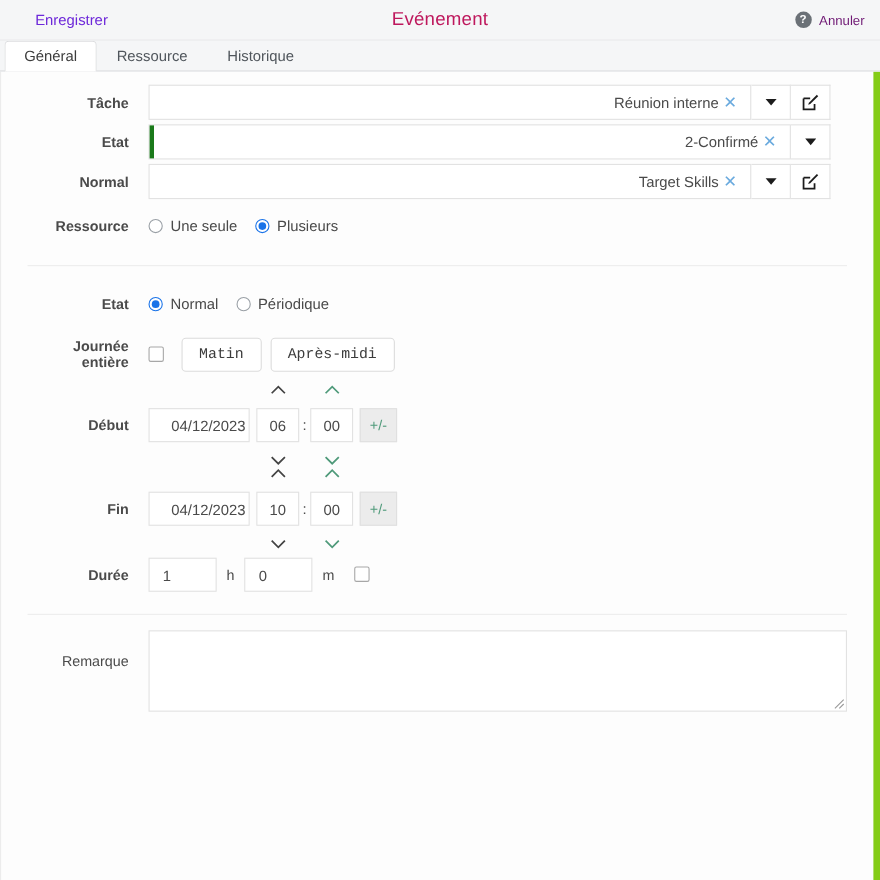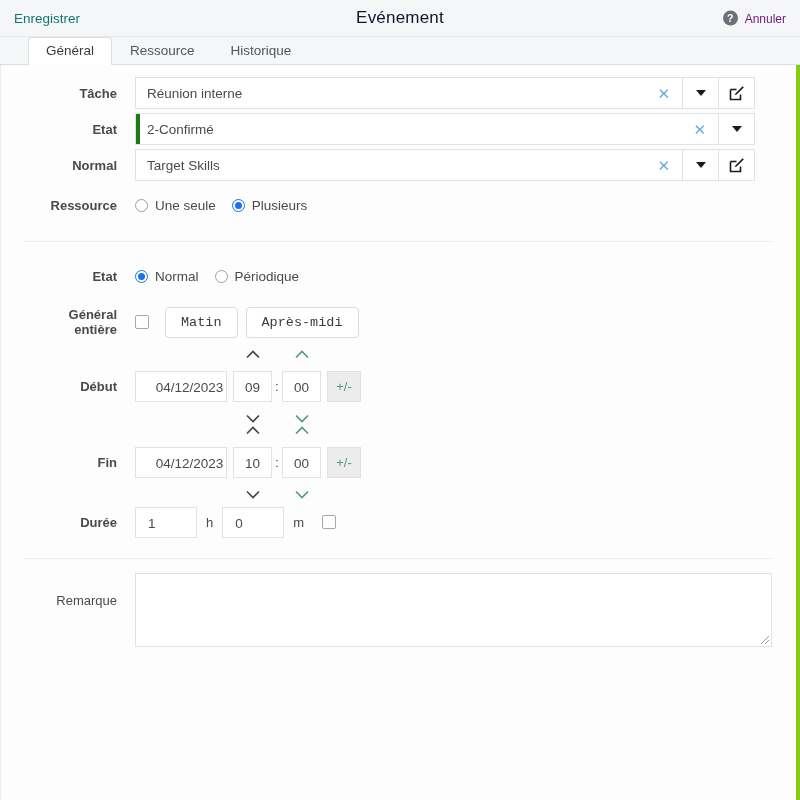--- a/index.html
+++ b/index.html
@@ -28,32 +28,32 @@
   .topbar {
     position: relative;
     height: 36px;
     background: #f5f6f7;
     border-bottom: 1px solid #e6e7e8;
     display: flex;
     align-items: center;
   }
   .topbar-left {
     position: absolute;
-    left: 14px;
+    left: 32px;
     top: 50%;
     transform: translateY(-50%);
     font-size: 13.5px;
-    color: #0f766e;
+    color: #6d28d9;
     cursor: pointer;
   }
   .topbar-title {
     width: 100%;
     text-align: center;
     font-size: 17px;
-    color: #0f172a;
+    color: #be185d;
     letter-spacing: .2px;
   }
   .topbar-right {
     position: absolute;
     right: 14px;
     top: 50%;
     transform: translateY(-50%);
     display: flex;
     align-items: center;
     gap: 7px;
@@ -75,21 +75,21 @@
     font-size: 12px;
     cursor: pointer;
   }
 
   
   .tabstrip {
     position: relative;
     height: 28px;
     background: #f5f6f7;
     border-bottom: 1px solid #dcdddf;
-    padding-left: 28px;
+    padding-left: 4px;
     display: flex;
     align-items: flex-end;
     box-sizing: border-box;
   }
   .tab {
     font-size: 13.5px;
     color: #50565c;
     padding: 6px 17px 7px 17px;
     border: 1px solid transparent;
     border-bottom: none;
@@ -102,21 +102,21 @@
   .tab.active {
     background: #ffffff;
     border-color: #dcdddf;
     color: #3c3c3c;
   }
 
   
   .content {
     background: #fdfdfd;
     border-left: 1px solid #ececec;
-    border-right: 4px solid #84cc16;
+    border-right: 6px solid #84cc16;
     height: calc(800px - 36px - 28px);
     box-sizing: border-box;
     padding-top: 10px;
     overflow: hidden;
   }
   .row {
     display: flex;
     align-items: center;
     padding: 0 24px;
     min-height: 36px;
@@ -149,21 +149,21 @@
     border: 1px solid #e2e2e2;
     background: #fff;
     display: flex;
     align-items: center;
     padding: 0 8px 0 11px;
     font-size: 13.5px;
     color: #4a4a4a;
     box-sizing: border-box;
     position: relative;
   }
-  .combo-input .val { flex: 1; }
+  .combo-input .val { flex: 1; text-align: right; }
   .green-bar {
     position: absolute;
     left: 0; top: 0; bottom: 0;
     width: 4px;
     background: #1a7a1a;
   }
   .clear-x {
     color: #6aaade;
     font-size: 15px;
     line-height: 1;
@@ -474,41 +474,41 @@
           <span>Normal</span>
         </label>
         <label class="radio-wrap">
           <span class="radio"></span>
           <span>Périodique</span>
         </label>
       </div>
     </div>
 
     <div class="row" style="min-height:52px">
-      <div class="label">Général entière</div>
+      <div class="label">Journée entière</div>
       <div class="field">
         <span class="checkbox" style="margin-right:16px"></span>
         <button class="btn" style="margin-right:8px">Matin</button>
         <button class="btn">Après-midi</button>
       </div>
     </div>
 
     <div class="row" style="min-height:76px">
       <div class="label">Début</div>
       <div class="field">
         <div class="dt">
           <div class="dt-date">04/12/2023</div>
           <div class="spin">
             <div class="spin-unit">
               <div class="chev up">
                 <svg width="14" height="9" viewBox="0 0 14 9">
                     <path d="M1 7.5 L7 1.5 L13 7.5" fill="none" stroke="#444444" stroke-width="1.6"></path>
                   </svg>
               </div>
-              <div class="spin-box">09</div>
+              <div class="spin-box">06</div>
               <div class="chev down">
                 <svg width="14" height="9" viewBox="0 0 14 9">
                     <path d="M1 1.5 L7 7.5 L13 1.5" fill="none" stroke="#444444" stroke-width="1.6"></path>
                   </svg>
               </div>
             </div>
             <div class="colon">:</div>
             <div class="spin-unit">
               <div class="chev up">
                 <svg width="14" height="9" viewBox="0 0 14 9">

